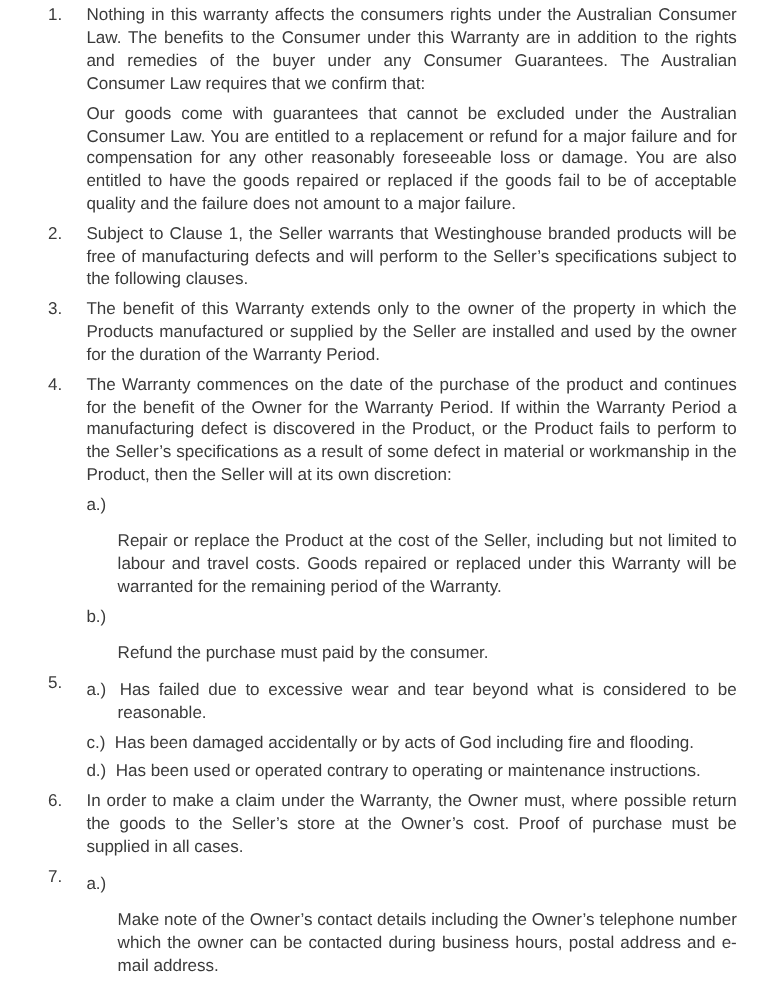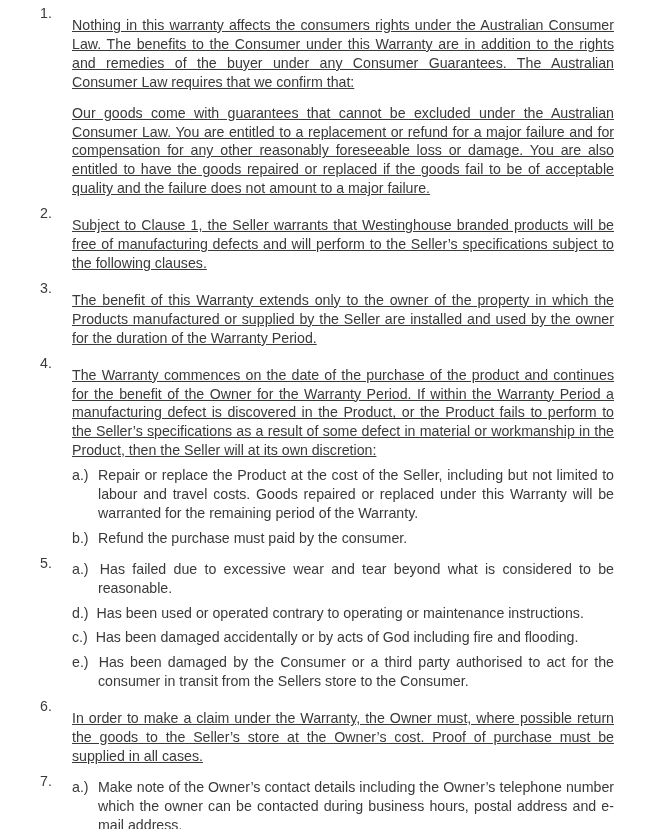--- a/index.html
+++ b/index.html
@@ -7,27 +7,27 @@
     width: 648px; height: 829px; overflow: hidden;
     font-family: "Liberation Sans", "DejaVu Sans", sans-serif;
     color: #3a3a3a;
     font-size: 14.2px;
     line-height: 18.9px;
   }
   .doc { position: relative; padding: 4px 34px 0 40px; }
   .clause { display: flex; margin-bottom: 6px; }
   .num { width: 32px; flex: 0 0 32px; }
   .body { flex: 1; text-align: justify; }
-  .para { margin: 12px 0 6px 0; text-decoration: underline; }
+  .para { margin: 0 0 6px 0; }
   .para:last-child { margin-bottom: 0; }
   .sub { display: flex; margin-top: 6px; }
   .sub .lbl { flex: 0 0 auto; padding-right: 4px; }
   .sub.hang { padding-left: 26px; text-indent: -26px; display: block; }
   .sub.fixed .lbl { width: 26px; flex: 0 0 26px; padding-right: 0; }
-  .sub .txt { flex: 1; text-align: justify; }
+  .sub .txt { flex: 1; text-align: justify; margin-top: 30px; }
   .sub.hang .txt { display: inline; }
 </style>
 </head>
 <body>
 
 <div class="doc">
 
   <div class="clause">
     <div class="num">1.</div>
     <div class="body">
@@ -66,30 +66,26 @@
   </div>
 
   <div class="clause">
     <div class="num">5.</div>
     <div class="body">
       <div class="sub hang">
         <span class="lbl">a.)</span>
         <span class="txt">Has failed due to excessive wear and tear beyond what is considered to be reasonable.</span>
       </div>
       <div class="sub hang">
-        <span class="lbl">d.)</span>
-        <span class="txt">Has been used or operated contrary to operating or maintenance instructions.</span>
-      </div>
-      <div class="sub hang">
         <span class="lbl">c.)</span>
         <span class="txt">Has been damaged accidentally or by acts of God including fire and flooding.</span>
       </div>
       <div class="sub hang">
-        <span class="lbl">e.)</span>
-        <span class="txt">Has been damaged by the Consumer or a third party authorised to act for the consumer in transit from the Sellers store to the Consumer.</span>
+        <span class="lbl">d.)</span>
+        <span class="txt">Has been used or operated contrary to operating or maintenance instructions.</span>
       </div>
     </div>
   </div>
 
   <div class="clause">
     <div class="num">6.</div>
     <div class="body">
       <p class="para">In order to make a claim under the Warranty, the Owner must, where possible return the goods to the Seller’s store at the Owner’s cost. Proof of purchase must be supplied in all cases.</p>
     </div>
   </div>

